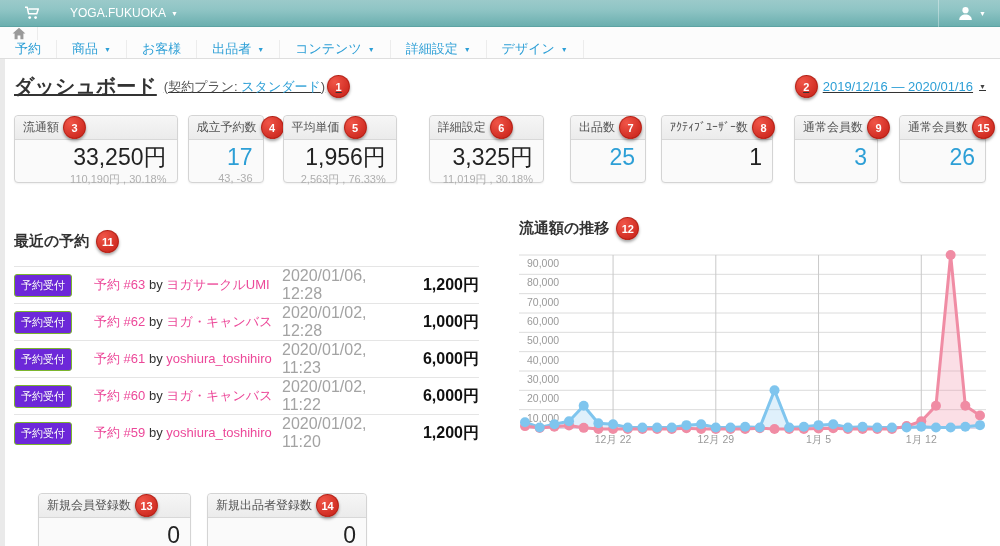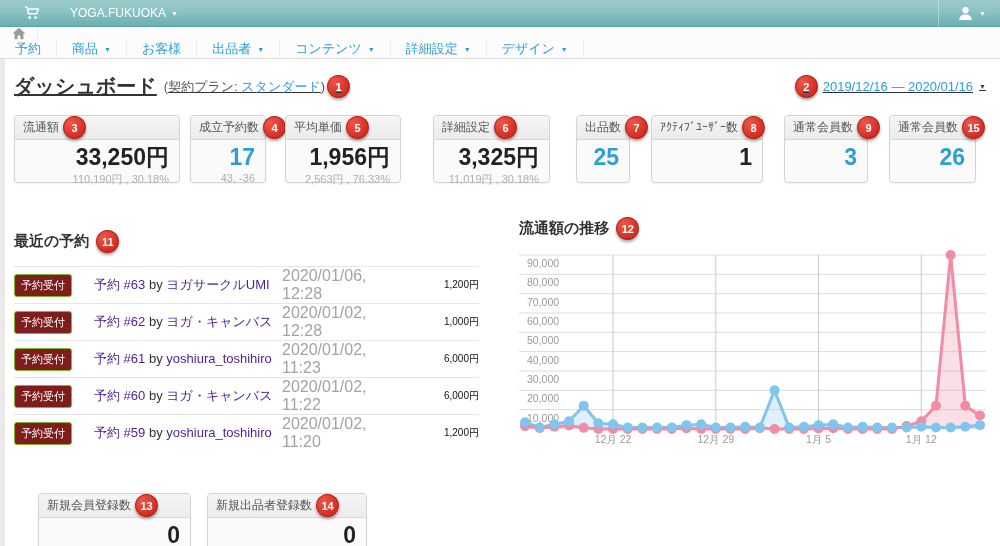--- a/index.html
+++ b/index.html
@@ -64,51 +64,51 @@
     border:1px solid #d4d4d4; border-radius:4px; background:#fafafa; height:68px;
     box-shadow:0 1px 2px rgba(0,0,0,0.06);
   }
   .stat-head {
     height:24px; display:flex; align-items:center; padding:0 8px;
     background:linear-gradient(#f6f6f6,#ebebeb); border-bottom:1px solid #d8d8d8;
     border-radius:4px 4px 0 0; font-size:12px; color:#555; white-space:nowrap;
   }
   .stat-head .nbadge { margin-left:4px; margin-right:-4px; }
   .stat-body { text-align:right; padding:3px 10px 0 10px; }
-  .stat-value { font-size:23px; font-weight:bold; color:#222; line-height:28px; white-space:nowrap; }
+  .stat-value { font-size:23px; font-weight:normal; color:#222; line-height:28px; white-space:nowrap; }
   .stat-value.accent { color:#2d9fd6; }
   .stat-sub { font-size:11px; color:#aeaeae; margin-top:1px; white-space:nowrap; }
   .stats-row .stat-card:nth-child(1){width:166px;margin-right:10px}
   .stats-row .stat-card:nth-child(2){width:76px;margin-right:19px}
   .stats-row .stat-card:nth-child(3){width:116px;margin-right:32px}
   .stats-row .stat-card:nth-child(4){width:117px;margin-right:26px}
-  .stats-row .stat-card:nth-child(5){width:54px;margin-right:21px}
+  .stats-row .stat-card:nth-child(5){width:76px;margin-right:15px}
   .stats-row .stat-card:nth-child(6){width:112px;margin-right:21px}
   .stats-row .stat-card:nth-child(7){width:84px;margin-right:21px}
   .stats-row .stat-card:nth-child(8){width:87px}
 
   
   .main-row { display:flex; padding:0 14px; margin-top:34px;align-items:flex-end; }
   .left-col { width:476px; }
   .right-col { width:467px; margin-left:40px; }
   .sec-head { display:flex; align-items:center; }
   .sec-title { font-size:15px; font-weight:bold; color:#333; margin:0; }
   .sec-head .nbadge { margin-left:7px; }
 
   .booking-table { margin-top:13px; }
   .booking-row { display:flex; align-items:center; height:37px; border-top:1px solid #e5e5e5; }
   .status-badge {
-    flex:none; background:#7f1d1d; border:1px solid #7cb52e; color:#fff;
+    flex:none; background:#6d28d9; border:1px solid #7cb52e; color:#fff;
     font-size:11px; padding:3px 6px; border-radius:3px; text-shadow:0 1px 1px rgba(0,0,0,0.15);
   }
   .booking-desc { flex:1; font-size:13px; margin-left:22px; white-space:nowrap; overflow:hidden; }
-  .booking-desc a { color:#4c1d95; }
+  .booking-desc a { color:#ec4899; }
   .booking-desc .by { color:#333; }
   .booking-date { width:112px; flex:none; font-size:16px; color:#a3a3a3; }
-  .booking-amount { width:85px; flex:none; font-size:10px; font-weight:normal; color:#111; text-align:right; }
+  .booking-amount { width:85px; flex:none; font-size:16px; font-weight:bold; color:#111; text-align:right; }
 
   .chart-wrap { margin-top:11px; }
   #trend-chart { overflow:visible; display:block; }
   #trend-chart text { font-family:"Liberation Sans","DejaVu Sans",sans-serif; }
 
   
   .bottom-row { display:flex; padding:0 14px 0 38px; margin-top:42px; }
   .bottom-row .stat-card { height:60px; }
   .bottom-row .stat-card:nth-child(1){width:153px;margin-right:16px}
   .bottom-row .stat-card:nth-child(2){width:160px}

